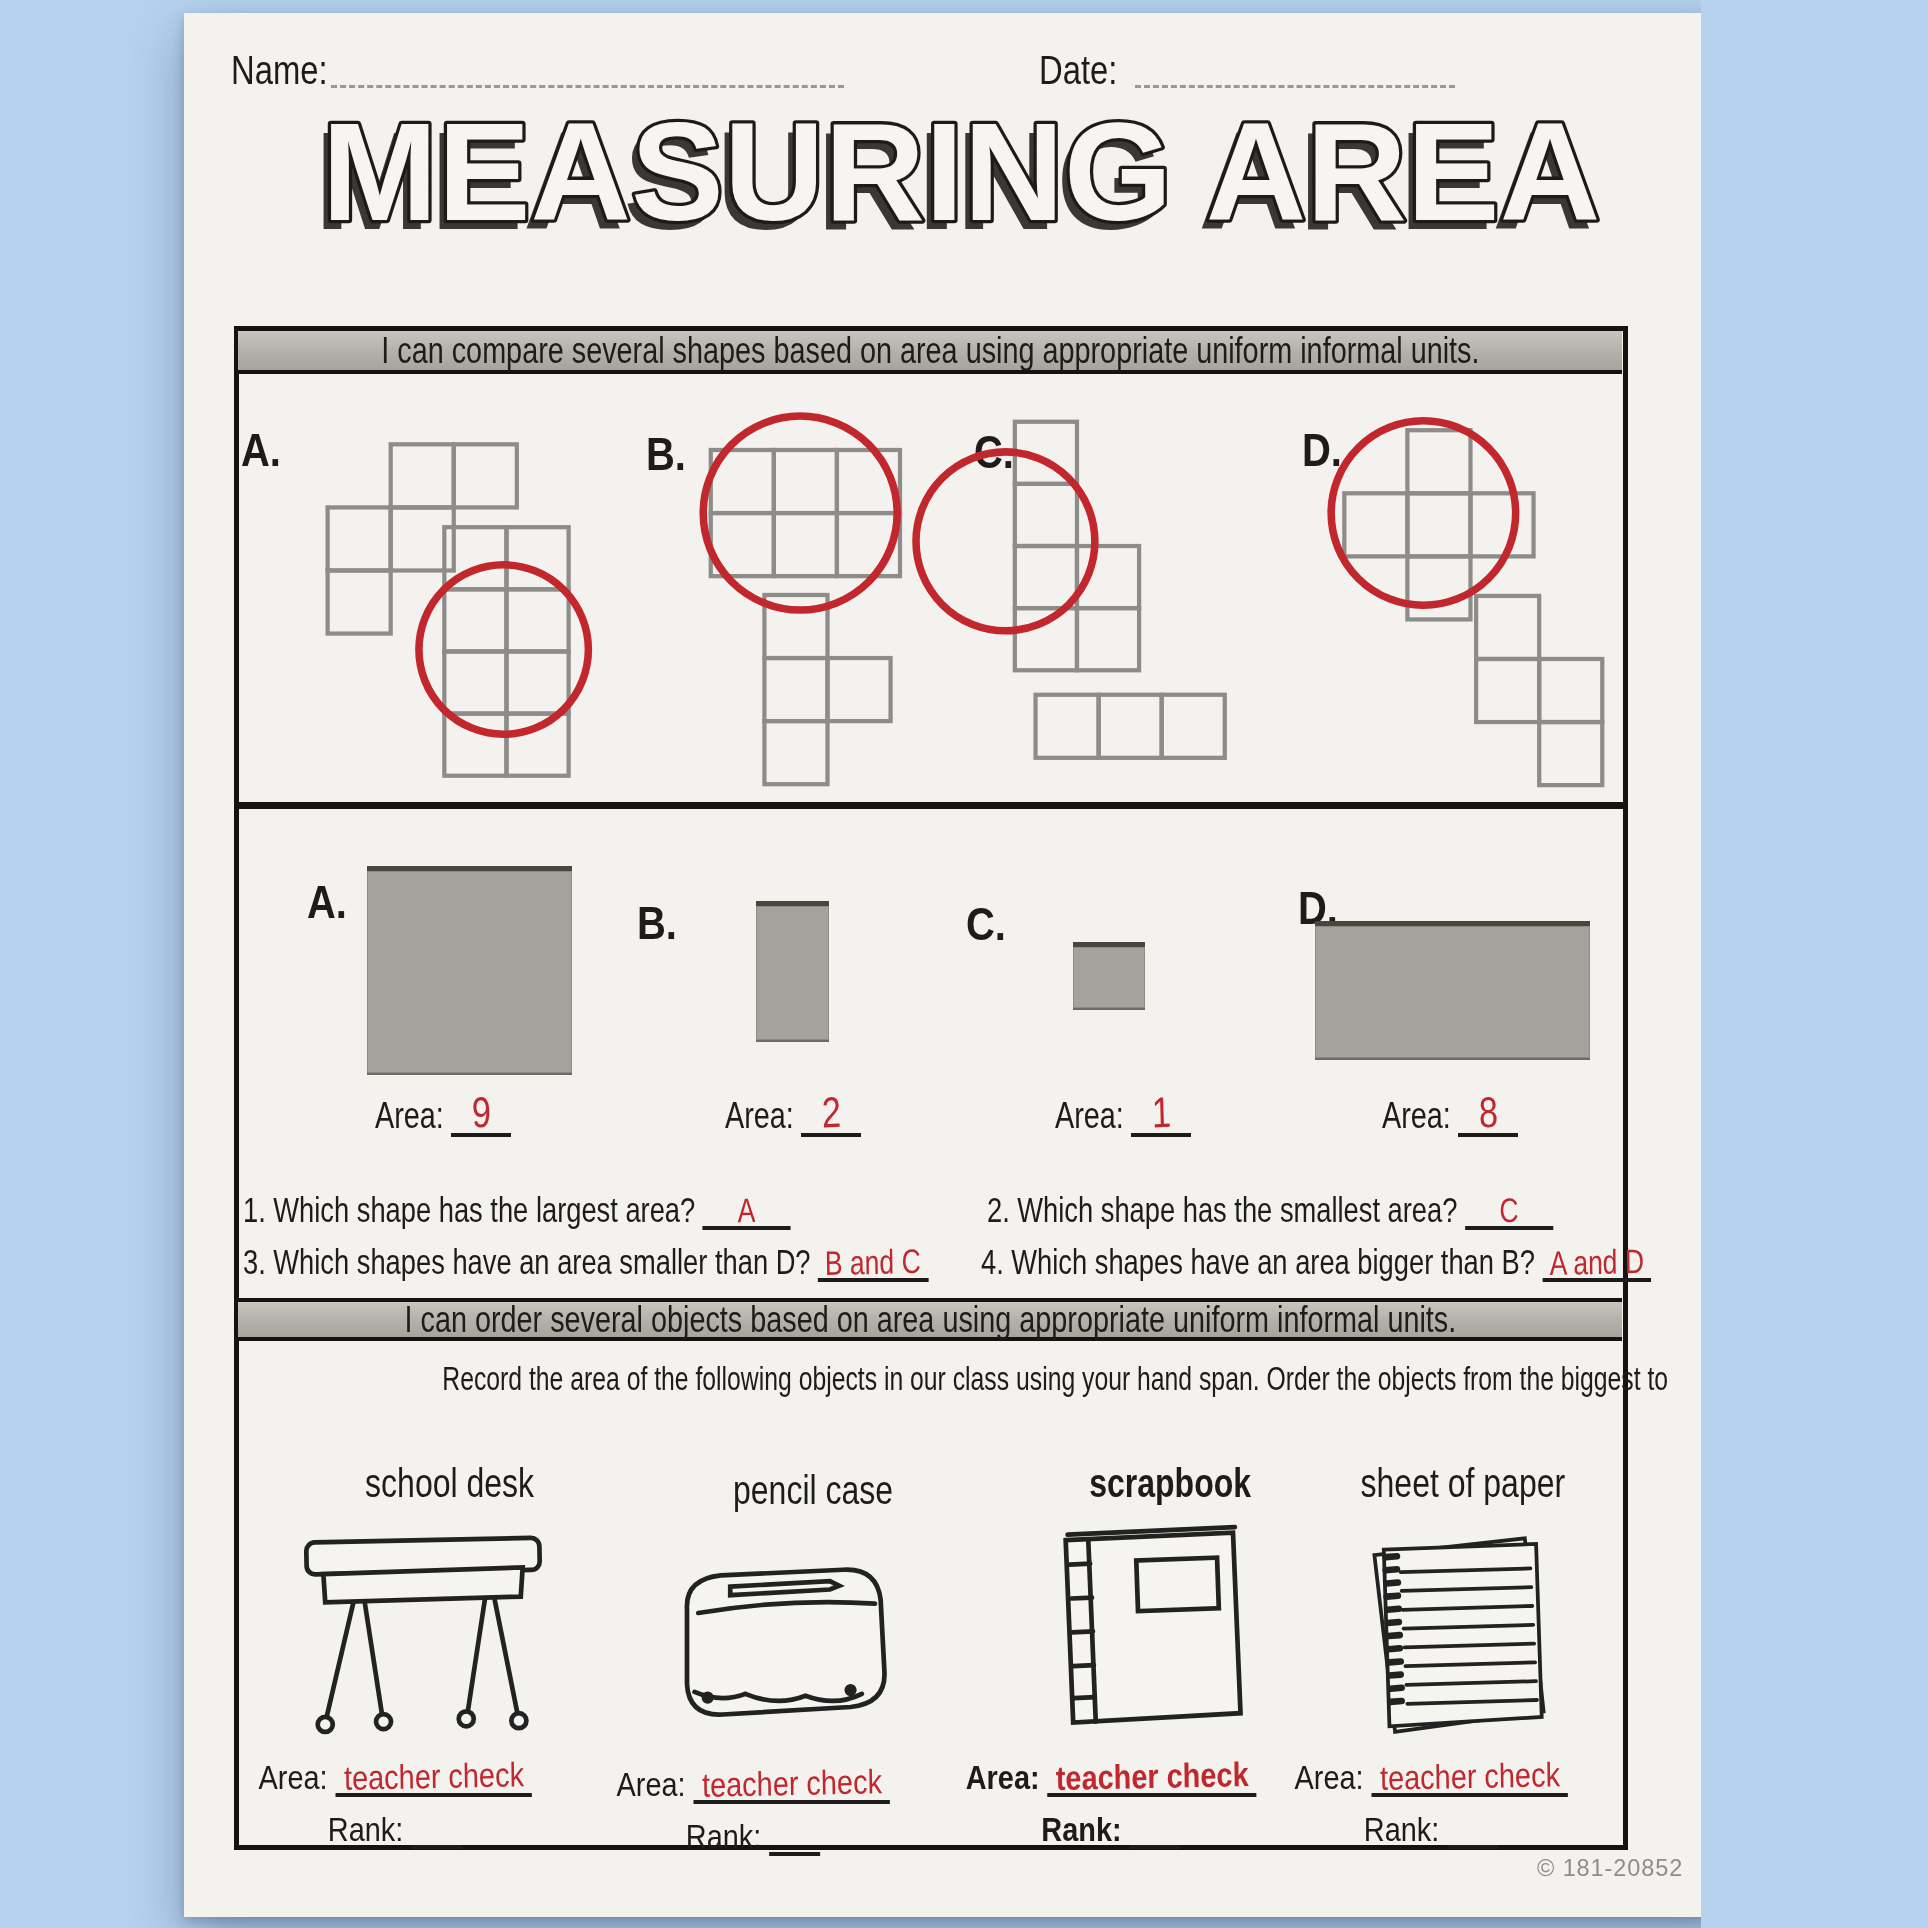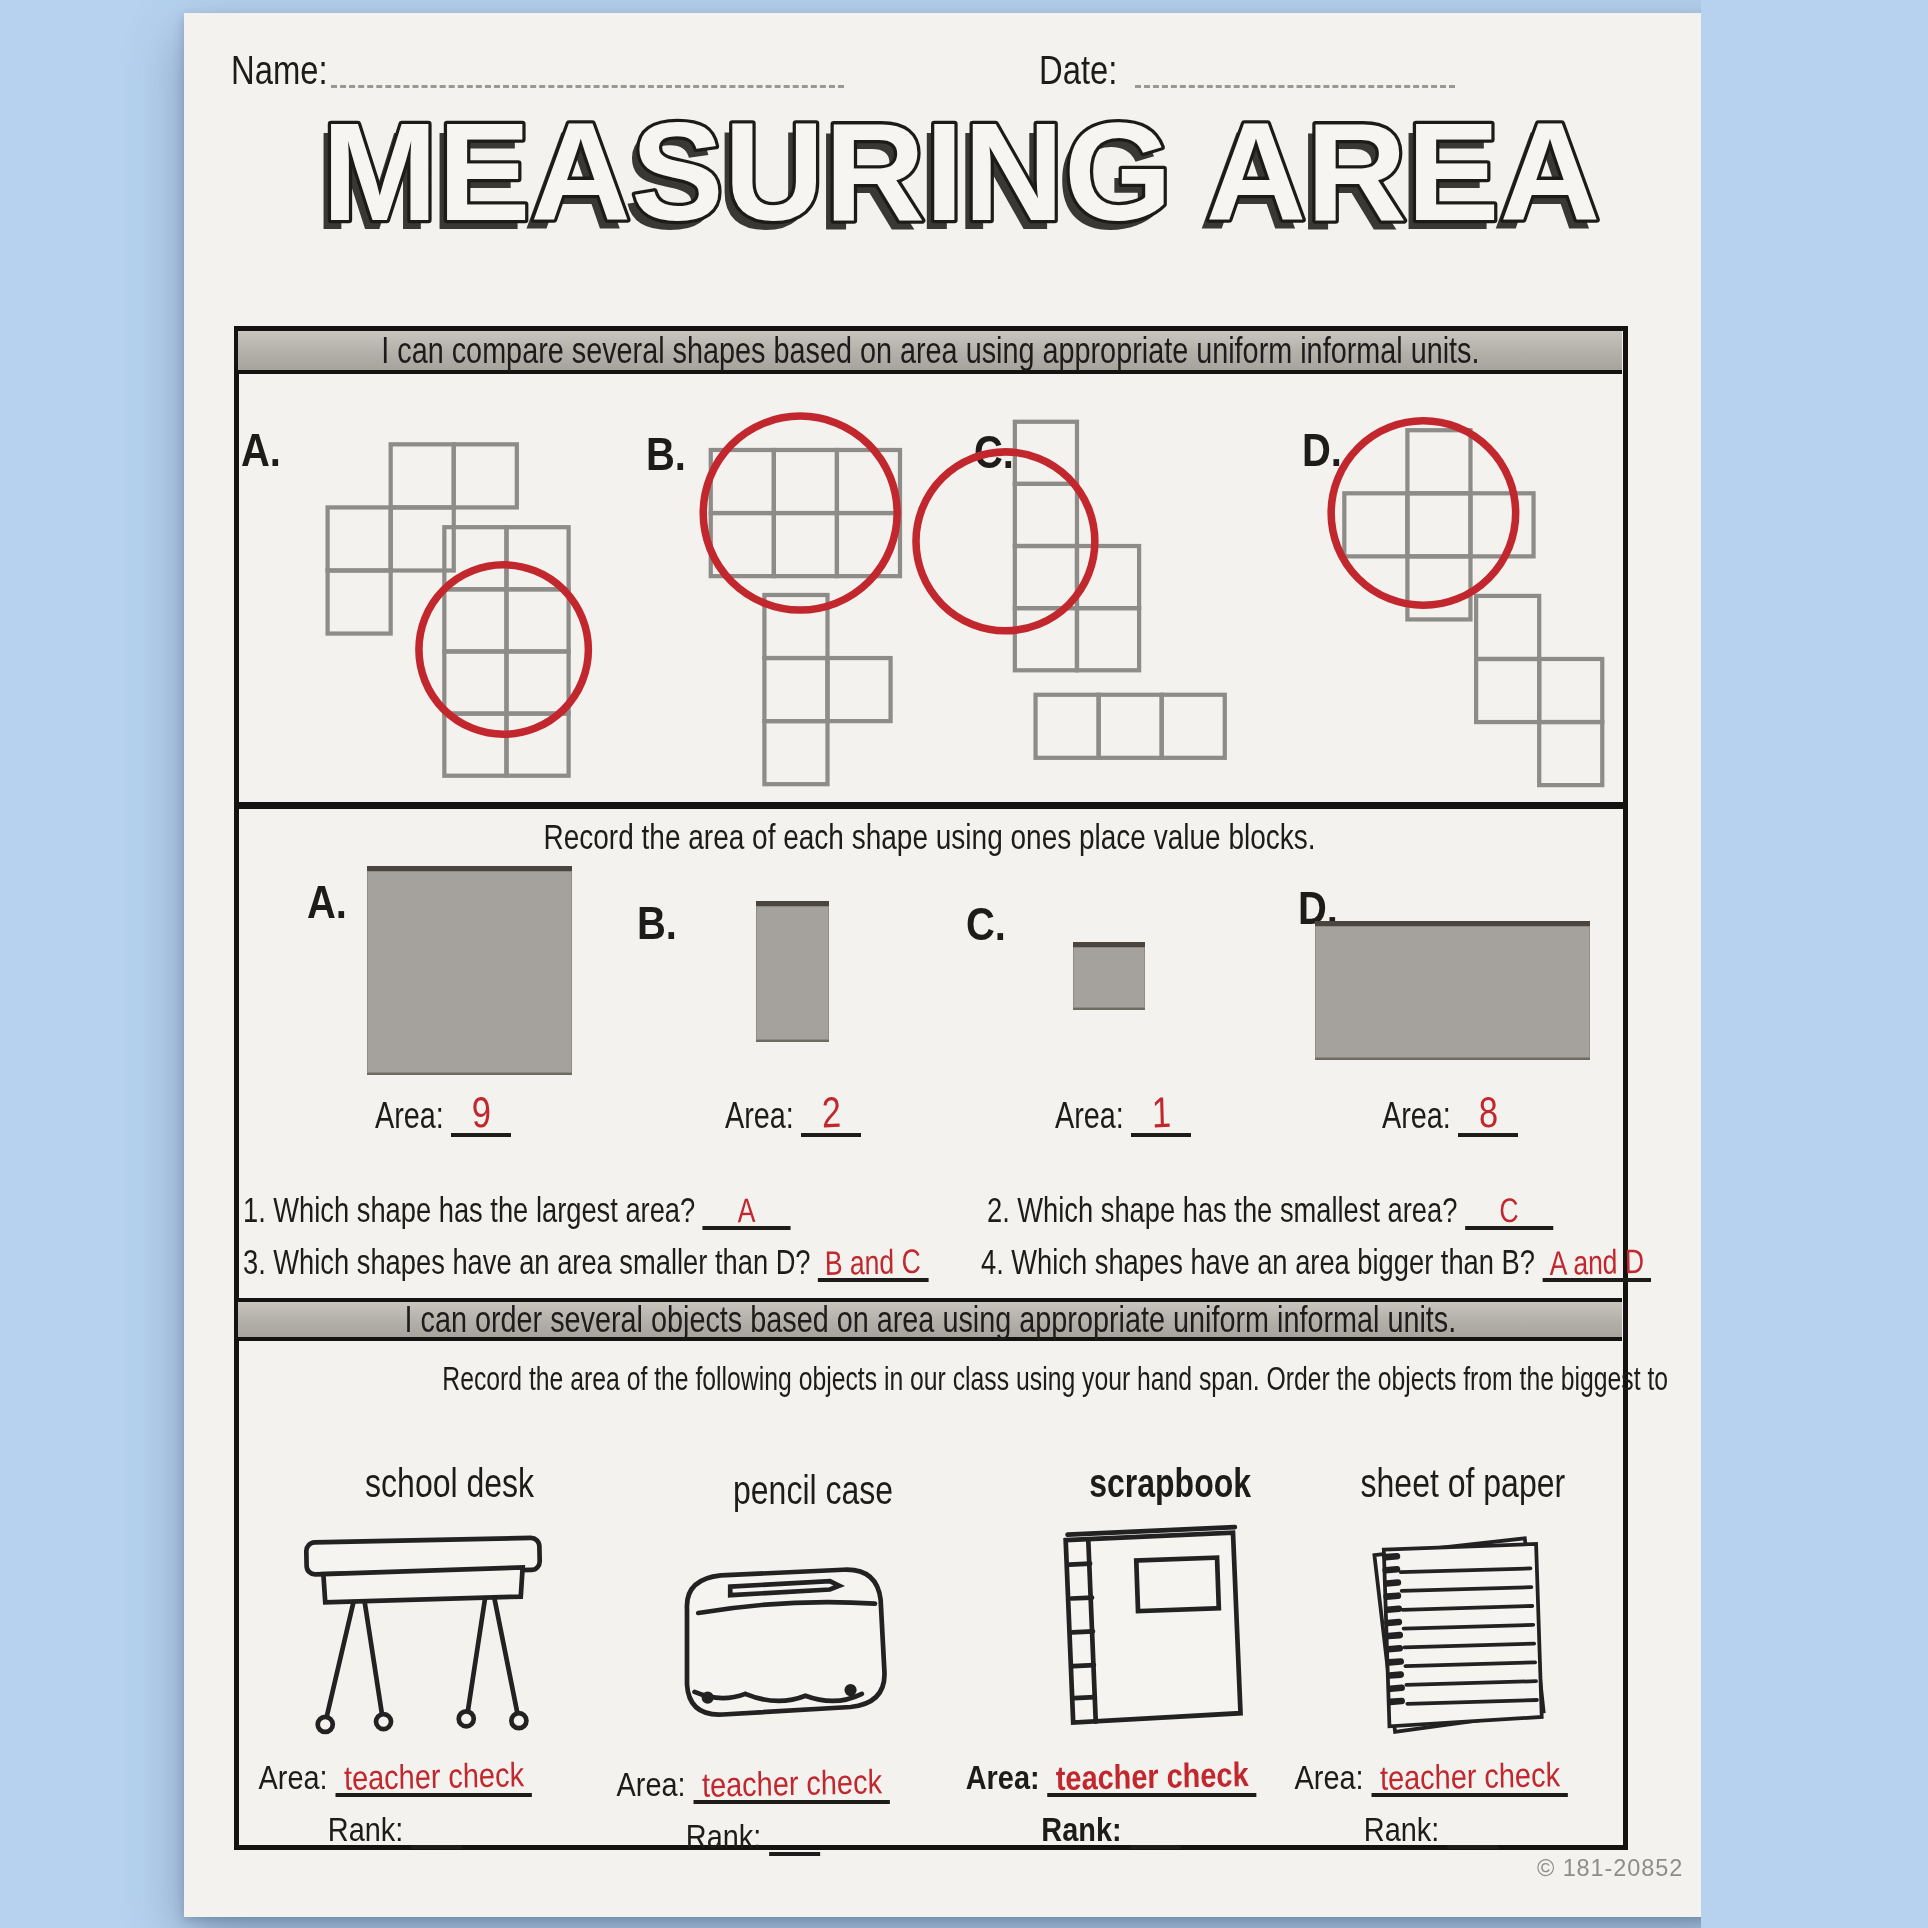--- a/index.html
+++ b/index.html
@@ -62,23 +62,20 @@
   <div class="graybar" style="top:331px;">
     <span class="bartext">I can compare several shapes based on area using appropriate uniform informal units.</span>
   </div>
   <div class="abs bigletter" style="left:241px; top:422px;">A.</div>
   <div class="abs bigletter" style="left:646px; top:426px;">B.</div>
   <div class="abs bigletter" style="left:974px; top:424px;">C.</div>
   <div class="abs bigletter" style="left:1302px; top:422px;">D.</div>
 
   <div class="divider" style="top:802px;"></div>
 
-  <div class="instr" style="top:817px;">
-    <span>Record the area of each shape using ones place value blocks.</span>
-  </div>
   <div class="abs bigletter" style="left:307px; top:874px;">A.</div>
   <div class="abs bigletter" style="left:637px; top:895px;">B.</div>
   <div class="abs bigletter" style="left:966px; top:896px;">C.</div>
   <div class="abs bigletter" style="left:1298px; top:880px;">D.</div>
 
   <div class="block" style="left:367px; top:866px; width:205px; height:209px;"></div>
   <div class="block" style="left:756px; top:901px; width:73px; height:141px;"></div>
   <div class="block" style="left:1073px; top:942px; width:72px; height:68px;"></div>
   <div class="block" style="left:1315px; top:921px; width:275px; height:139px;"></div>
 

